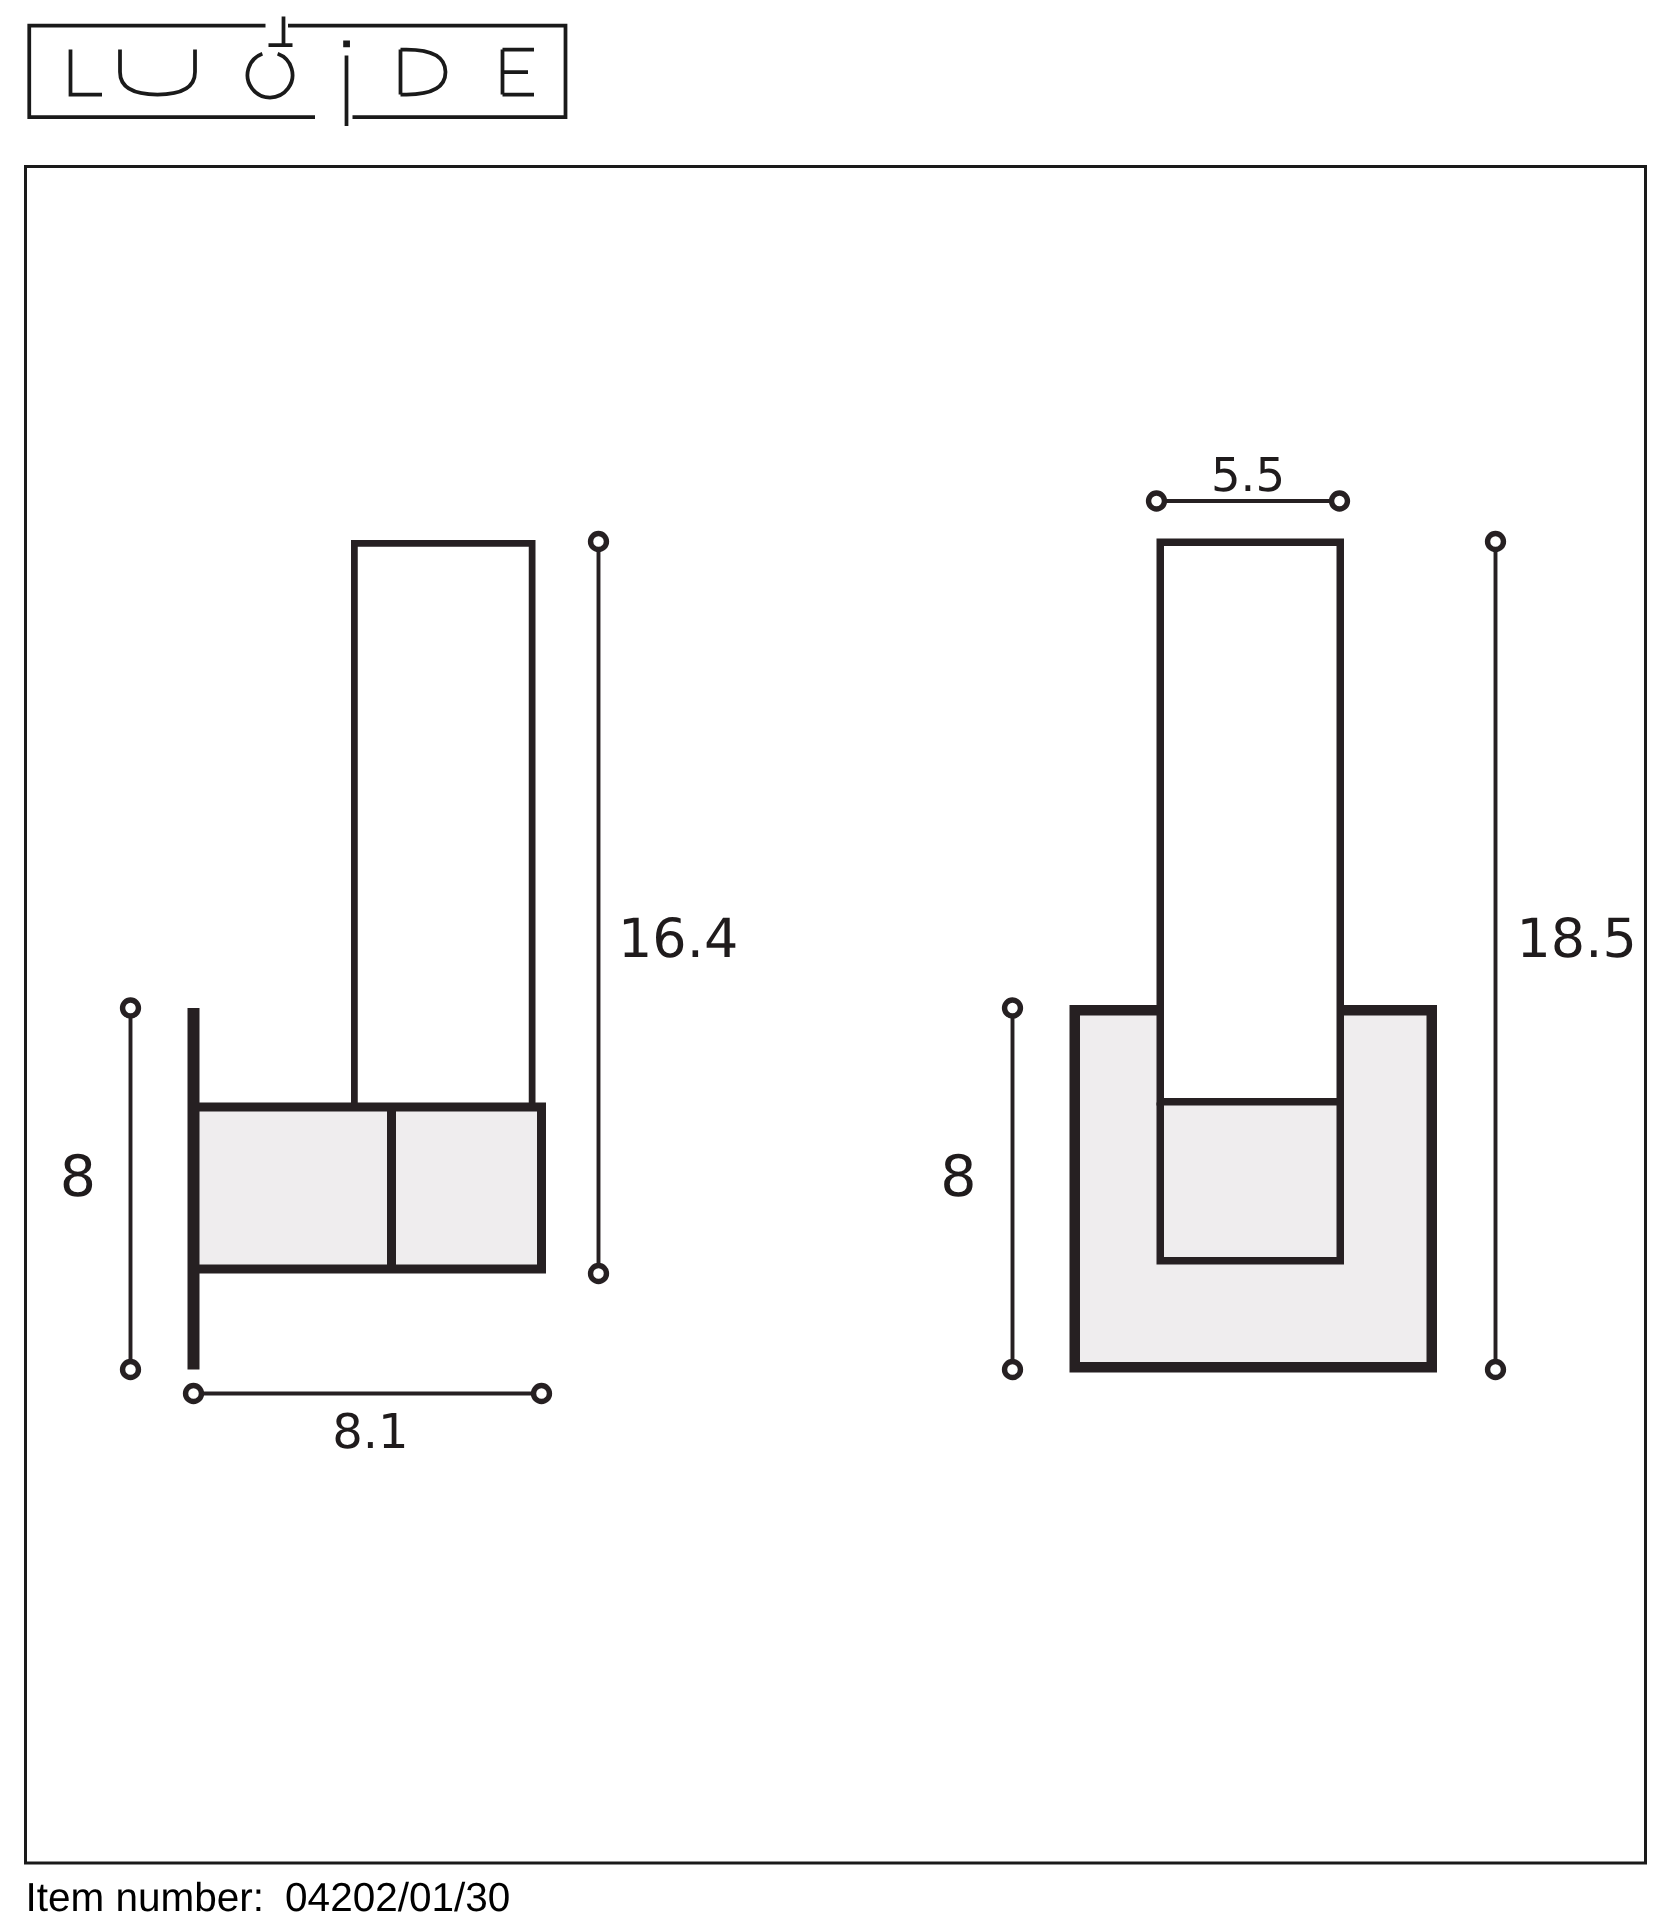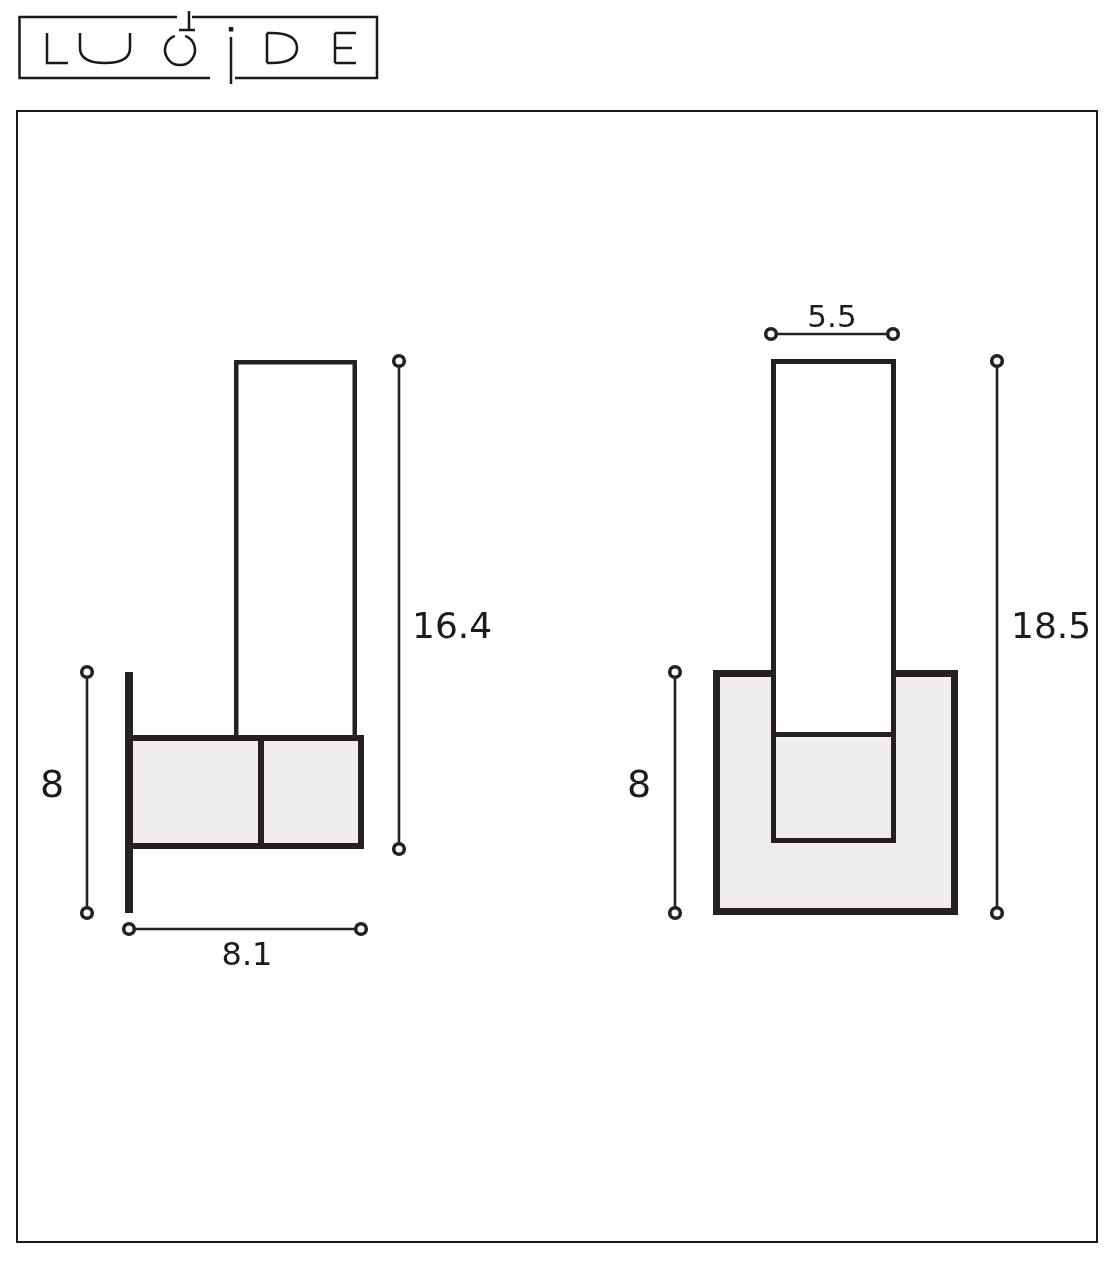--- a/index.html
+++ b/index.html
@@ -109,14 +109,17 @@
     <text class="dim-text" x="19" y="507" font-size="38" text-anchor="middle">8</text>
 
     <g stroke="#262022" stroke-width="2.6">
       <line x1="377" y1="71" x2="377" y2="623"></line>
       <circle cx="377" cy="71" r="5.3" fill="#ffffff" stroke-width="3.6"></circle>
       <circle cx="377" cy="623" r="5.3" fill="#ffffff" stroke-width="3.6"></circle>
     </g>
     <text class="dim-text" x="391" y="348" font-size="36" text-anchor="start">18.5</text>
   </svg>
 
+  <div class="footer">
+    <span>Item number:</span><span class="value">04202/01/30</span>
+  </div>
 
 </div>
 
 </body></html>

